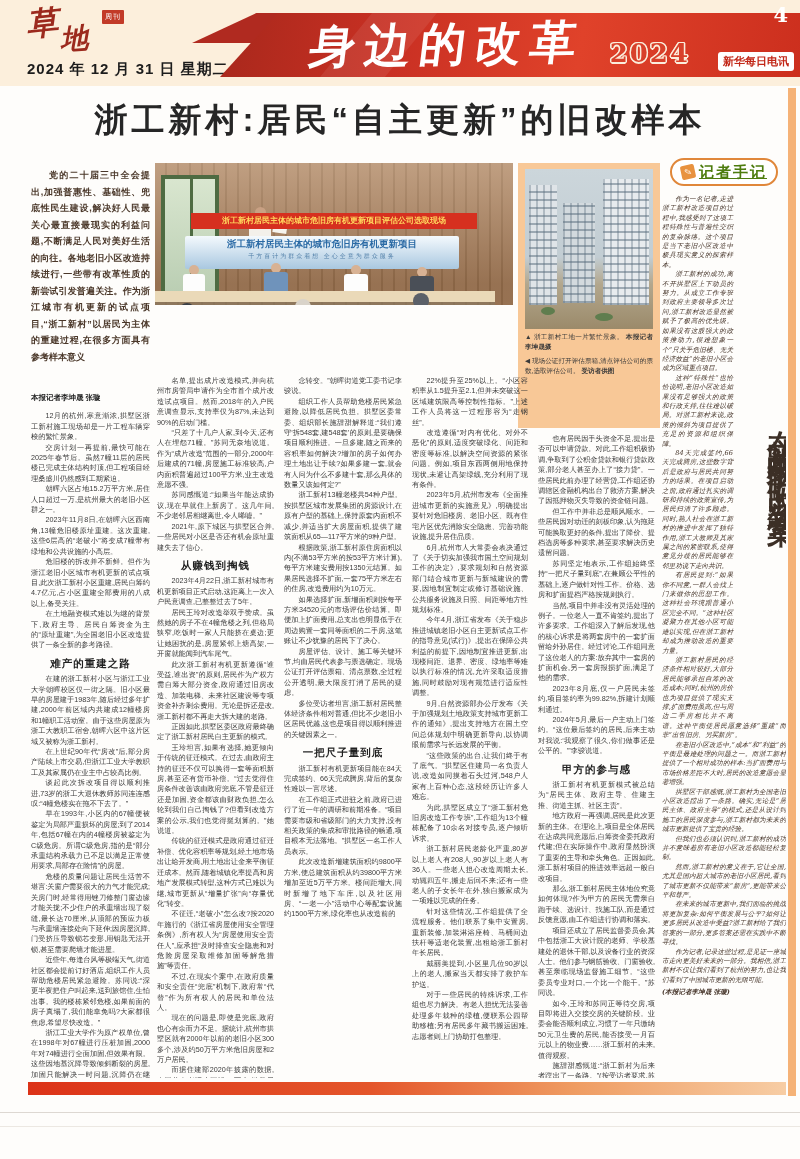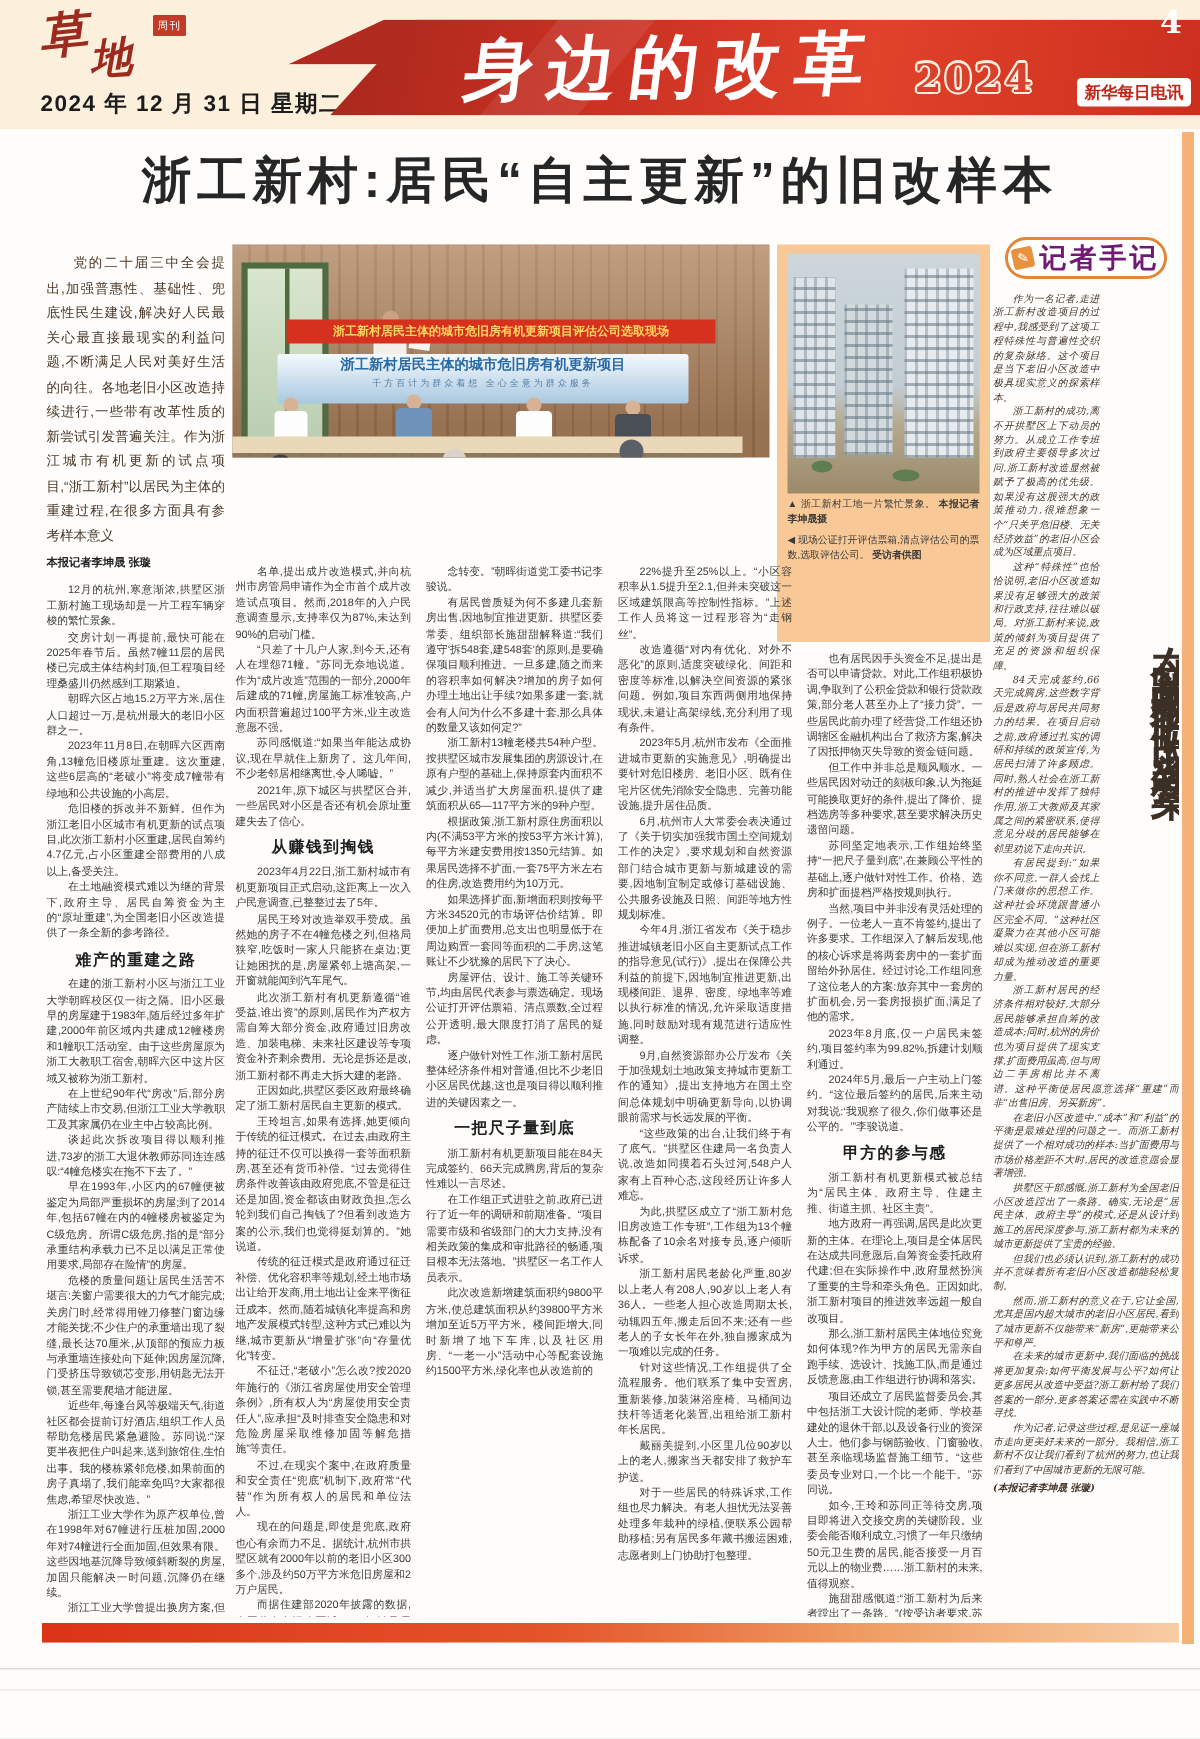--- a/index.html
+++ b/index.html
@@ -58,28 +58,28 @@
   .cap .credit{font-weight:bold;}
   
   .col{position:absolute;overflow:hidden;font-size:7.2px;line-height:10.4px;text-align:justify;color:#3a3a3a;}
   .col p.para{margin:0;text-indent:2em;}
   .col h4.sub{margin:7px 0 6px;font-size:10.5px;letter-spacing:1px;text-align:center;color:#1f1f1f;}
   #col1{left:31px;top:163px;width:119px;height:915px;}
   #col2{left:157px;top:376px;width:117px;height:702px;}
   #col3{left:284px;top:376px;width:118px;height:702px;}
   #col4{left:412px;top:376px;width:116px;height:702px;}
   #col5{left:538px;top:434px;width:117px;height:644px;}
-  .lead{font-size:9px;line-height:16.5px;font-weight:normal;color:#4a3729;text-indent:2em;margin:4px 0 5px;}
+  .lead{font-size:9px;line-height:16.5px;font-weight:bold;color:#4a3729;text-indent:2em;margin:4px 0 28px;}
   .byline{font-size:7.5px;font-weight:bold;color:#222;margin:0 0 8px;}
   
   .sidebar{position:absolute;left:662px;top:158px;width:124px;height:922px;}
   .notes-badge{position:relative;margin:0 auto;width:104px;height:24px;border:2px solid #e0873a;border-radius:14px;background:#fff;
                display:flex;align-items:center;justify-content:center;gap:4px;}
   .pencil-icon{width:14px;height:14px;background:#e8923f;border-radius:2px;color:#fff;font-size:9px;line-height:14px;text-align:center;transform:rotate(-12deg);}
-  .notes-badge .t{color:#701a75;font-weight:bold;font-size:18px;letter-spacing:2px;}
+  .notes-badge .t{color:#4d7c0f;font-weight:bold;font-size:15px;letter-spacing:2px;text-decoration:underline;}
   .notes-body{margin-top:9px;height:884px;overflow:hidden;font-family:"DejaVu Serif","Liberation Serif",serif;font-style:italic;
               font-size:6.6px;line-height:9.4px;color:#46352a;text-align:justify;}
   .notes-body p.para{margin:0;text-indent:2em;}
   .notes-body p.credit{font-weight:bold;text-indent:0;margin-top:3px;}
   .vertical-title{float:right;width:48px;height:512px;writing-mode:vertical-rl;font-style:normal;font-weight:bold;
                   font-size:29px;letter-spacing:7px;color:#3c2f26;font-family:"DejaVu Serif",serif;margin:2px 0 4px 5px;text-align:center;}
   
   .side-strip{position:absolute;left:788px;top:88px;width:8px;height:1008px;background:#f5b277;}
   .bottom-bar{position:absolute;left:28px;top:1082px;width:758px;height:13px;
               background:linear-gradient(90deg,#dc3318,#e4552a 45%,#ef9c62 72%,#f7cda4 100%);}
@@ -215,26 +215,26 @@
       <p class="para">正因如此,拱墅区委区政府最终确定了浙工新村居民自主更新的模式。</p>
       <p class="para">王玲坦言,如果有选择,她更倾向于传统的征迁模式。在过去,由政府主持的征迁不仅可以换得一套等面积新房,甚至还有货币补偿。“过去觉得住房条件改善该由政府兜底,不管是征迁还是加固,资金都该由财政负担,怎么轮到我们自己掏钱了?但看到改造方案的公示,我们也觉得挺划算的。”她说道。</p>
       <p class="para">传统的征迁模式是政府通过征迁补偿、优化容积率等规划,经土地市场出让给开发商,用土地出让金来平衡征迁成本。然而,随着城镇化率提高和房地产发展模式转型,这种方式已难以为继,城市更新从“增量扩张”向“存量优化”转变。</p>
       <p class="para">不征迁,“老破小”怎么改?按2020年施行的《浙江省房屋使用安全管理条例》,所有权人为“房屋使用安全责任人”,应承担“及时排查安全隐患和对危险房屋采取维修加固等解危措施”等责任。</p>
       <p class="para">不过,在现实个案中,在政府质量和安全责任“兜底”机制下,政府常“代替”作为所有权人的居民和单位法人。</p>
       <p class="para">现在的问题是,即使是兜底,政府也心有余而力不足。据统计,杭州市拱墅区就有2000年以前的老旧小区300多个,涉及约50万平方米危旧房屋和2万户居民。</p>
       <p class="para">而据住建部2020年披露的数据,全国共有老旧小区近16万个,涉及居民超4200万户,建筑面积约40亿平方米。其中,设施陈旧、有安全隐患的危房占据一定比例。</p>
     </div>
   <div class="col" id="col3">
       <p class="para">念转变。”朝晖街道党工委书记李骏说。</p>
-      <p class="para">有居民曾质疑为何不多建几套新房出售,因地制宜推进更新。拱墅区委常委、组织部长施甜甜解释道:“我们遵守‘拆548套,建548套’的原则,是要确保项目顺利推进。一旦多建,随之而来的容积率如何解决?增加的房子如何办理土地出让手续?如果多建一套,就会有人问为什么不多建十套,那么具体的数量又该如何定?”</p>
+      <p class="para">组织工作人员帮助危楼居民紧急避险,以降低居民负担。拱墅区委常委、组织部长施甜甜解释道:“我们遵守‘拆548套,建548套’的原则,是要确保项目顺利推进。一旦多建,随之而来的容积率如何解决?增加的房子如何办理土地出让手续?如果多建一套,就会有人问为什么不多建十套,那么具体的数量又该如何定?”</p>
       <p class="para">浙工新村13幢老楼共54种户型。按拱墅区城市发展集团的房源设计,在原有户型的基础上,保持原套内面积不减少,并适当扩大房屋面积,提供了建筑面积从65—117平方米的9种户型。</p>
       <p class="para">根据政策,浙工新村原住房面积以内(不满53平方米的按53平方米计算),每平方米建安费用按1350元结算。如果居民选择不扩面,一套75平方米左右的住房,改造费用约为10万元。</p>
       <p class="para">如果选择扩面,新增面积则按每平方米34520元的市场评估价结算。即便加上扩面费用,总支出也明显低于在周边购置一套同等面积的二手房,这笔账让不少犹豫的居民下了决心。</p>
       <p class="para">房屋评估、设计、施工等关键环节,均由居民代表参与票选确定。现场公证打开评估票箱、清点票数,全过程公开透明,最大限度打消了居民的疑虑。</p>
-      <p class="para">逐户做针对性工作,浙工新村居民整体经济条件相对普通,但比不少老旧小区居民优越,这也是项目得以顺利推进的关键因素之一。</p>
+      <p class="para">多位受访者坦言,浙工新村居民整体经济条件相对普通,但比不少老旧小区居民优越,这也是项目得以顺利推进的关键因素之一。</p>
       <h4 class="sub">一把尺子量到底</h4>
       <p class="para">浙工新村有机更新项目能在84天完成签约、66天完成腾房,背后的复杂性难以一言尽述。</p>
       <p class="para">在工作组正式进驻之前,政府已进行了近一年的调研和前期准备。“项目需要市级和省级部门的大力支持,没有相关政策的集成和审批路径的畅通,项目根本无法落地。”拱墅区一名工作人员表示。</p>
       <p class="para">此次改造新增建筑面积约9800平方米,使总建筑面积从约39800平方米增加至近5万平方米。楼间距增大,同时新增了地下车库,以及社区用房、“一老一小”活动中心等配套设施约1500平方米,绿化率也从改造前的</p>
     </div>
   <div class="col" id="col4">
       <p class="para">22%提升至25%以上。“小区容积率从1.5提升至2.1,但并未突破这一区域建筑限高等控制性指标。”上述工作人员将这一过程形容为“走钢丝”。</p>
       <p class="para">改造遵循“对内有优化、对外不恶化”的原则,适度突破绿化、间距和密度等标准,以解决空间资源的紧张问题。例如,项目东西两侧用地保持现状,未避让高架绿线,充分利用了现有条件。</p>
       <p class="para">2023年5月,杭州市发布《全面推进城市更新的实施意见》,明确提出要针对危旧楼房、老旧小区、既有住宅片区优先消除安全隐患、完善功能设施,提升居住品质。</p>
       <p class="para">6月,杭州市人大常委会表决通过了《关于切实加强我市国土空间规划工作的决定》,要求规划和自然资源部门结合城市更新与新城建设的需要,因地制宜制定或修订基础设施、公共服务设施及日照、间距等地方性规划标准。</p>

